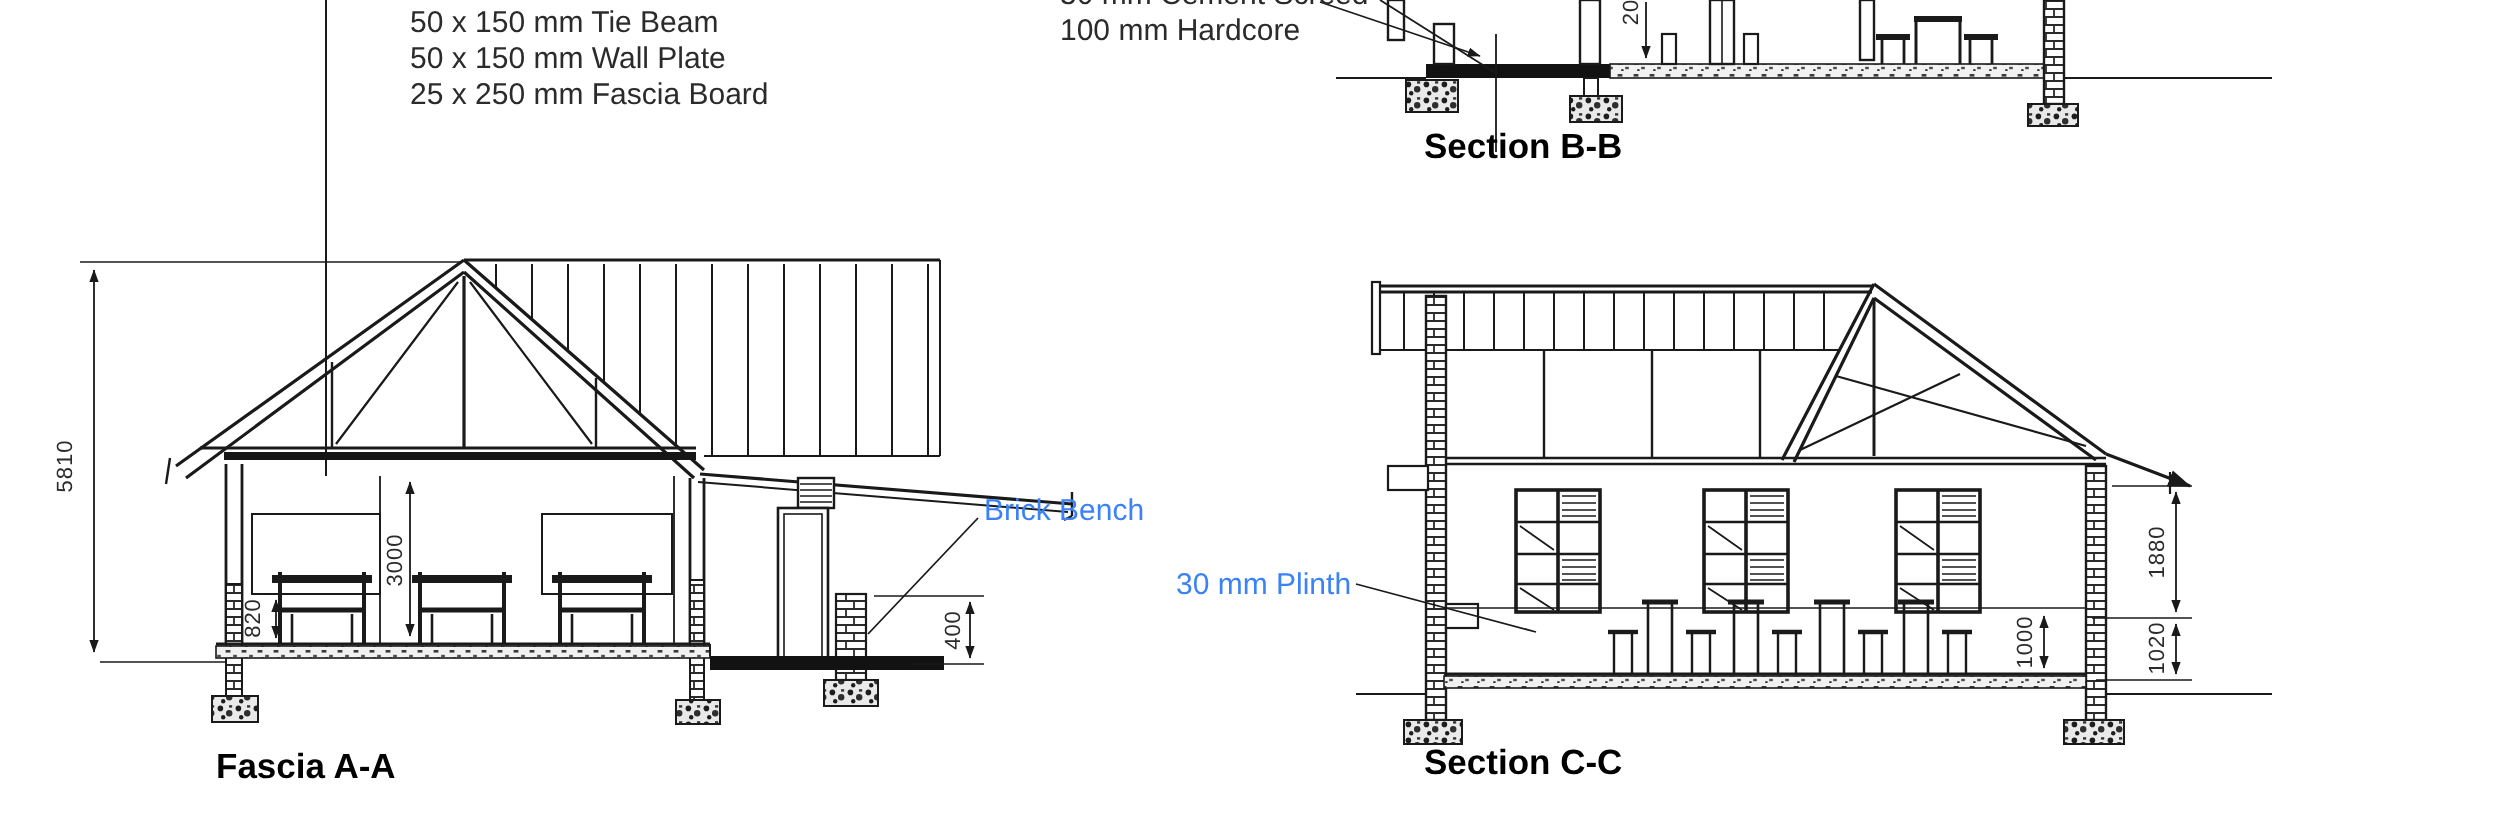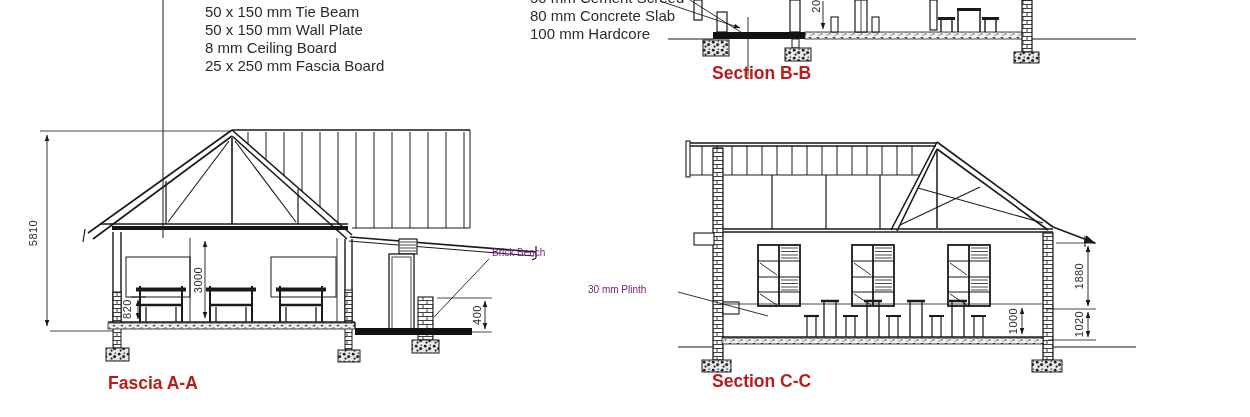--- a/index.html
+++ b/index.html
@@ -2,22 +2,22 @@
 <html><head>
 <meta charset="utf-8">
 <style>
   html,body{margin:0;padding:0;background:#fff;}
   #stage{position:relative;width:1136px;height:417px;overflow:hidden;background:#ffffff;
          font-family:"Liberation Sans",sans-serif;}
   svg{position:absolute;left:0;top:0;}
   .callout-list{position:absolute;color:#2b2b2b;font-size:15px;line-height:18px;white-space:nowrap;}
   .roof-list{left:205px;top:3px;}
   .floor-list{left:530px;top:-11px;}
-  .note{position:absolute;color:#701a75;font-size:10px;white-space:nowrap;}
-  .section-label{position:absolute;color:#b91c1c;font-size:17.5px;font-weight:700;white-space:nowrap;}
+  .note{position:absolute;color:#3b82f6;font-size:15px;white-space:nowrap;}
+  .section-label{position:absolute;color:#000000;font-size:17.5px;font-weight:700;white-space:nowrap;}
   .vdim{position:absolute;color:#2b2b2b;font-size:11px;letter-spacing:.5px;white-space:nowrap;
         transform:translate(-50%,-50%) rotate(-90deg);}
 </style>
 </head>
 <body>
 
 <div id="stage">
 
   <svg width="1250" height="417" viewBox="0 0 1250 417">
     <defs>
@@ -215,27 +215,25 @@
 
       <path d="M1022,308 V334" stroke-width="0.9" marker-start="url(#arr)" marker-end="url(#arr)"></path>
 
       <path d="M678,292 L768,316" stroke-width="0.9"></path>
     </g>
   </svg>
 
   <div class="callout-list roof-list">
     <div>50 x 150 mm Tie Beam</div>
     <div>50 x 150 mm Wall Plate</div>
-    <div>8 mm Ceiling Board</div>
     <div>25 x 250 mm Fascia Board</div>
   </div>
 
   <div class="callout-list floor-list">
     <div>50 mm Cement Screed</div>
-    <div>80 mm Concrete Slab</div>
     <div>100 mm Hardcore</div>
   </div>
 
   <div class="note" style="left:492px;top:247px;">Brick Bench</div>
   <div class="note" style="left:588px;top:284px;">30 mm Plinth</div>
 
   <div class="section-label" style="left:108px;top:373px;">Fascia A-A</div>
   <div class="section-label" style="left:712px;top:63px;">Section B-B</div>
   <div class="section-label" style="left:712px;top:371px;">Section C-C</div>
 

